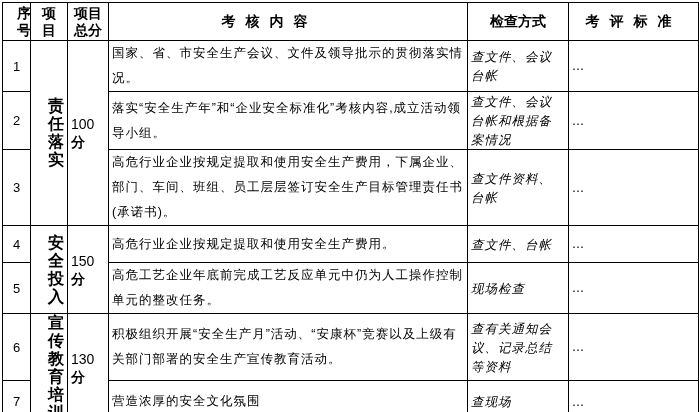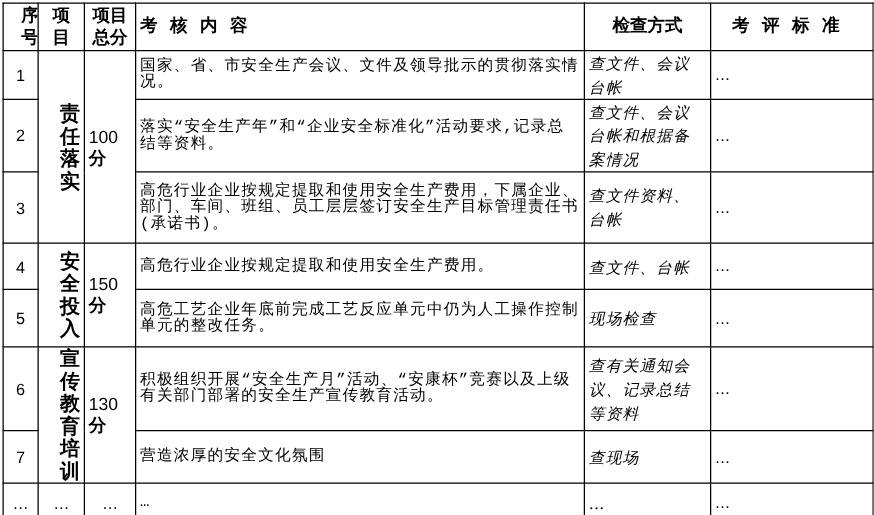--- a/index.html
+++ b/index.html
@@ -5,57 +5,57 @@
   html, body { margin:0; padding:0; background:#ffffff; }
   body { width:699px; height:412px; overflow:hidden; position:relative; font-family:"DejaVu Sans", sans-serif; color:#000; }
   table.grid { position:absolute; left:2px; top:2px; border-collapse:collapse; table-layout:fixed; width:696px; }
   table.grid td, table.grid th { border:1px solid #000; padding:0 3px; vertical-align:middle; overflow:hidden; }
   th { font-weight:bold; font-size:14px; line-height:17px; text-align:center; }
   th.wide { letter-spacing:10px; }
   td.num { text-align:center; font-size:13px; font-family:"Liberation Sans", sans-serif; }
   td.cat { text-align:right; font-weight:bold; font-size:16px; line-height:18px; }
   td.score { font-size:14px; line-height:18px; font-family:"Liberation Sans", sans-serif; }
   td.score .fen { font-weight:bold; font-family:"DejaVu Sans", sans-serif; display:block; }
-  td.content { font-family:Liberation Mono, monospace; font-size:12.5px; line-height:13px; letter-spacing:1px; }
+  td.content { font-family:Liberation Sans, sans-serif; font-size:12.5px; line-height:25px; letter-spacing:1px; }
   td.method { font-family:"DejaVu Serif", serif; font-size:12.5px; line-height:19px; letter-spacing:1px;font-style:italic; }
   td.std { font-size:12px; }
 </style>
 </head>
 <body>
 
 <table class="grid">
   <colgroup>
     <col style="width:28px">
     <col style="width:37px">
     <col style="width:41px">
     <col style="width:359px">
     <col style="width:101px">
     <col style="width:130px">
   </colgroup>
   <tbody>
       <tr style="height:38px">
     <th style="padding:0 14px"><span>序号</span></th>
     <th style="padding:0 5px"><span>项目</span></th>
     <th style="padding:0 1px"><span>项目总分</span></th>
-    <th class="wide" style="text-align:left;padding-right:40px"><span>考核内容</span></th>
+    <th class="wide" style="text-align:center;padding-right:40px"><span>考核内容</span></th>
     <th style="padding:0 20px"><span>检查方式</span></th>
     <th class="wide"><span>考评标准</span></th>
   </tr>
 
   <tr style="height:39px">
     <td class="num">1</td>
     <td class="cat" rowspan="3">责任落实</td>
     <td class="score" rowspan="3"><span>100</span><span class="fen">分</span></td>
     <td class="content">国家、省、市安全生产会议、文件及领导批示的贯彻落实情况。</td>
     <td class="method">查文件、会议台帐</td>
     <td class="std">…</td>
   </tr>
   <tr style="height:57px">
     <td class="num">2</td>
-    <td class="content">落实“安全生产年”和“企业安全标准化”活动要求,记录总结等资料。</td>
+    <td class="content">落实“安全生产年”和“企业安全标准化”考核内容,成立活动领导小组。</td>
     <td class="method">查文件、会议台帐和根据备案情况</td>
     <td class="std">…</td>
   </tr>
   <tr style="height:57px">
     <td class="num">3</td>
     <td class="content">高危行业企业按规定提取和使用安全生产费用，下属企业、部门、车间、班组、员工层层签订安全生产目标管理责任书(承诺书)。</td>
     <td class="method">查文件资料、台帐</td>
     <td class="std">…</td>
   </tr>
 

